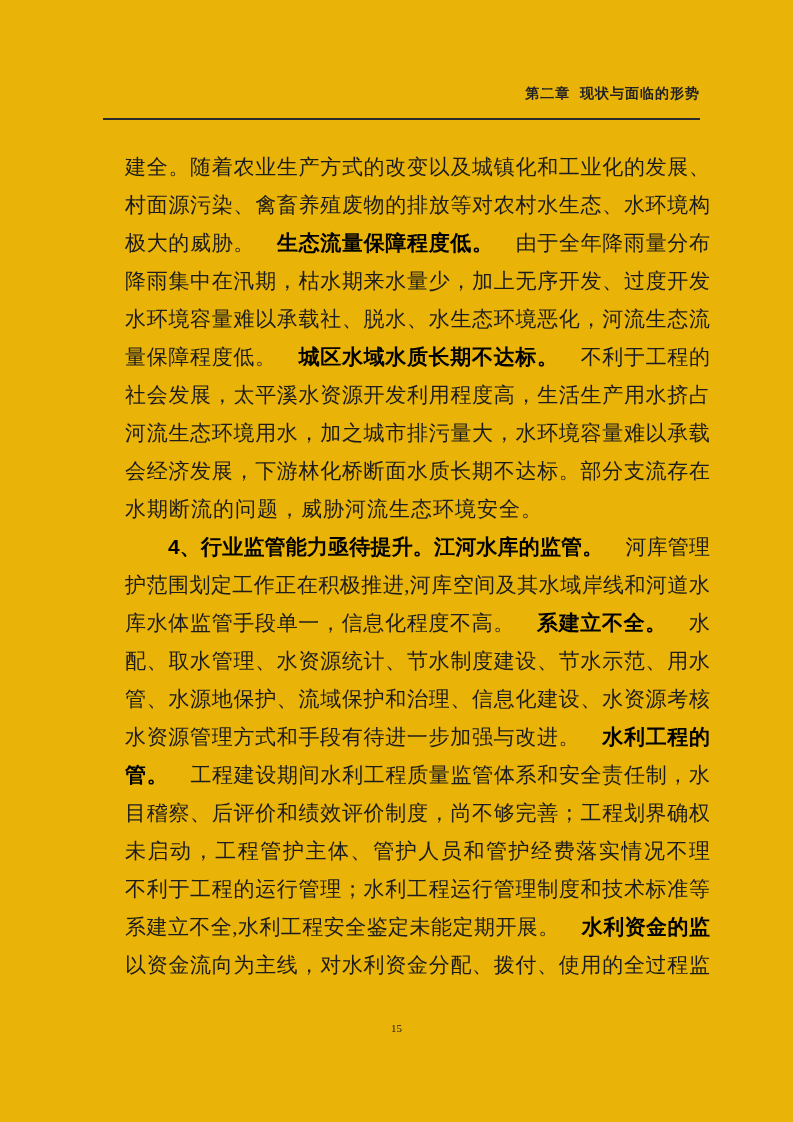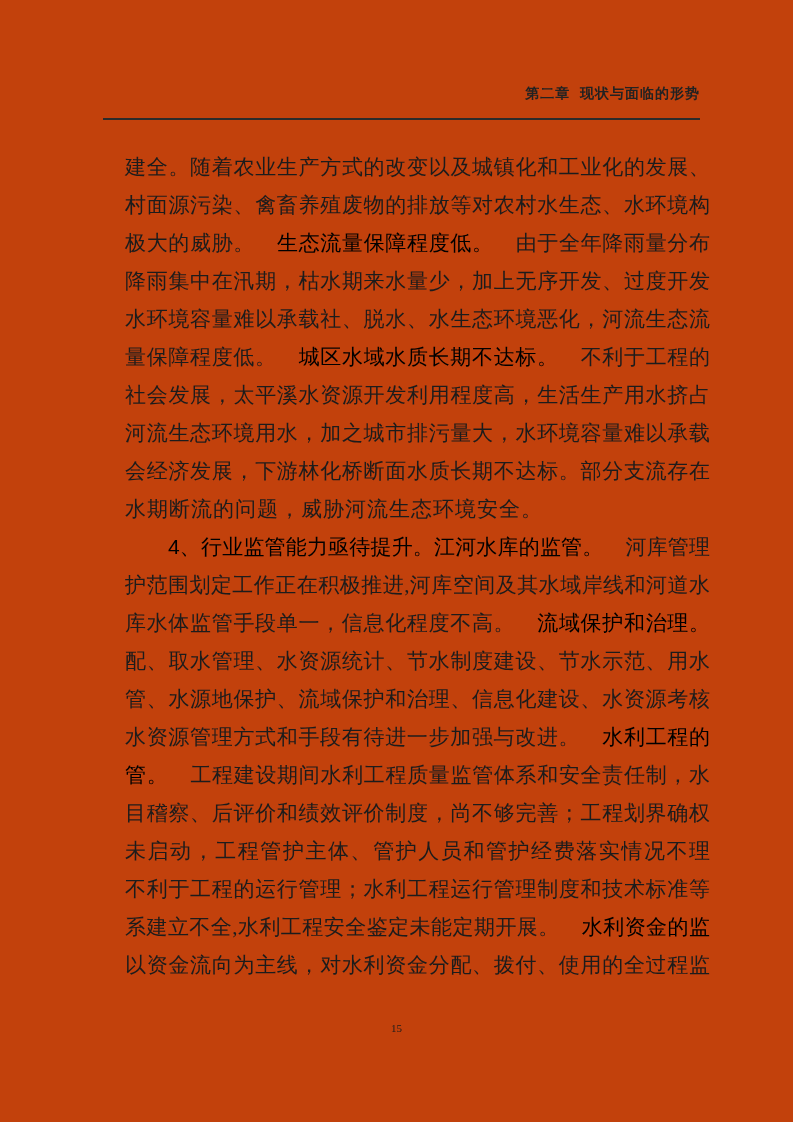--- a/index.html
+++ b/index.html
@@ -4,21 +4,21 @@
 <style>
   html, body {
     margin: 0;
     padding: 0;
     background: #ffffff;
   }
   .page {
     position: relative;
     width: 793px;
     height: 1122px;
-    background: #c2410c;
+    background: #eab308;
     overflow: hidden;
     font-family: "Liberation Serif", serif;
     color: #1c1c1c;
   }
   .chapter-header {
     position: absolute;
     left: 103px;
     top: 85px;
     width: 597px;
     text-align: right;
@@ -55,21 +55,21 @@
     text-align: left;
     text-align-last: left;
     letter-spacing: 1px;
   }
   .text-line.indent {
     text-indent: 43px;
   }
   .run { font-weight: 400; margin-left: 22px; }
   .run.bold {
     font-family: "Liberation Sans", sans-serif;
-    font-weight: 400;
+    font-weight: 700;
     color: #000000;
   }
   .page-number {
     position: absolute;
     left: 0;
     width: 793px;
     top: 1022px;
     text-align: center;
     font-size: 11px;
     color: #1c1c1c;
@@ -93,21 +93,21 @@
         <div class="text-line"><span class="run">水环境容量难以承载社、脱水、水生态环境恶化，河流生态流</span></div>
         <div class="text-line"><span class="run">量保障程度低。</span><span class="run bold">城区水域水质长期不达标。</span><span class="run">不利于工程的运行管理</span></div>
         <div class="text-line"><span class="run">社会发展，太平溪水资源开发利用程度高，生活生产用水挤占了</span></div>
         <div class="text-line"><span class="run">河流生态环境用水，加之城市排污量大，水环境容量难以承载社</span></div>
         <div class="text-line"><span class="run">会经济发展，下游林化桥断面水质长期不达标。部分支流存在枯</span></div>
         <div class="text-line natural"><span class="run">水期断流的问题，威胁河流生态环境安全。</span></div>
       </div>
       <div>
         <div class="text-line indent"><span class="run bold">4、行业监管能力亟待提升。江河水库的监管。</span><span class="run">河库管理保</span></div>
         <div class="text-line"><span class="run">护范围划定工作正在积极推进,河库空间及其水域岸线和河道水</span></div>
-        <div class="text-line"><span class="run">库水体监管手段单一，信息化程度不高。</span><span class="run bold">流域保护和治理。</span><span class="run">水量分</span></div>
+        <div class="text-line"><span class="run">库水体监管手段单一，信息化程度不高。</span><span class="run bold">系建立不全。</span><span class="run">水量分</span></div>
         <div class="text-line"><span class="run">配、取水管理、水资源统计、节水制度建设、节水示范、用水监</span></div>
         <div class="text-line"><span class="run">管、水源地保护、流域保护和治理、信息化建设、水资源考核等</span></div>
         <div class="text-line"><span class="run">水资源管理方式和手段有待进一步加强与改进。</span><span class="run bold">水利工程的监</span></div>
         <div class="text-line"><span class="run bold">管。</span><span class="run">工程建设期间水利工程质量监管体系和安全责任制，水利项</span></div>
         <div class="text-line"><span class="run">目稽察、后评价和绩效评价制度，尚不够完善；工程划界确权尚</span></div>
         <div class="text-line"><span class="run">未启动，工程管护主体、管护人员和管护经费落实情况不理想，</span></div>
         <div class="text-line"><span class="run">不利于工程的运行管理；水利工程运行管理制度和技术标准等体</span></div>
         <div class="text-line"><span class="run">系建立不全,水利工程安全鉴定未能定期开展。</span><span class="run bold">水利资金的监管。</span></div>
         <div class="text-line"><span class="run">以资金流向为主线，对水利资金分配、拨付、使用的全过程监管</span></div>
       </div>

